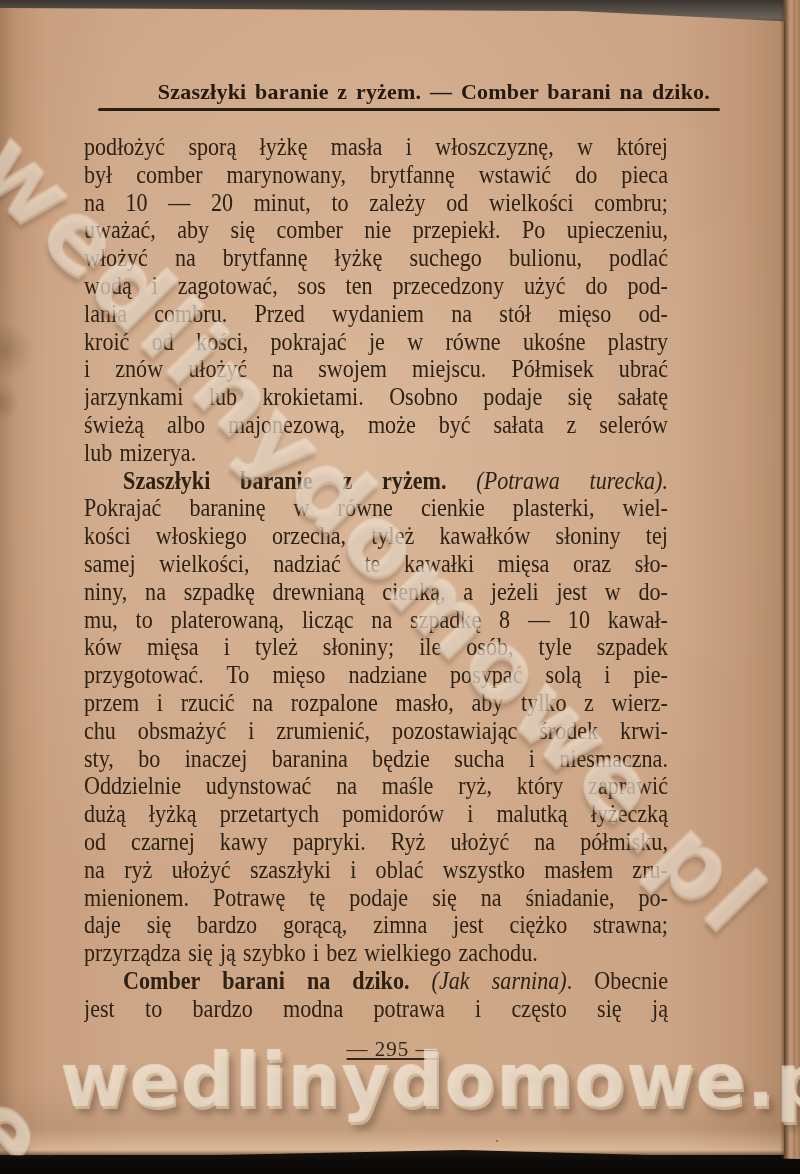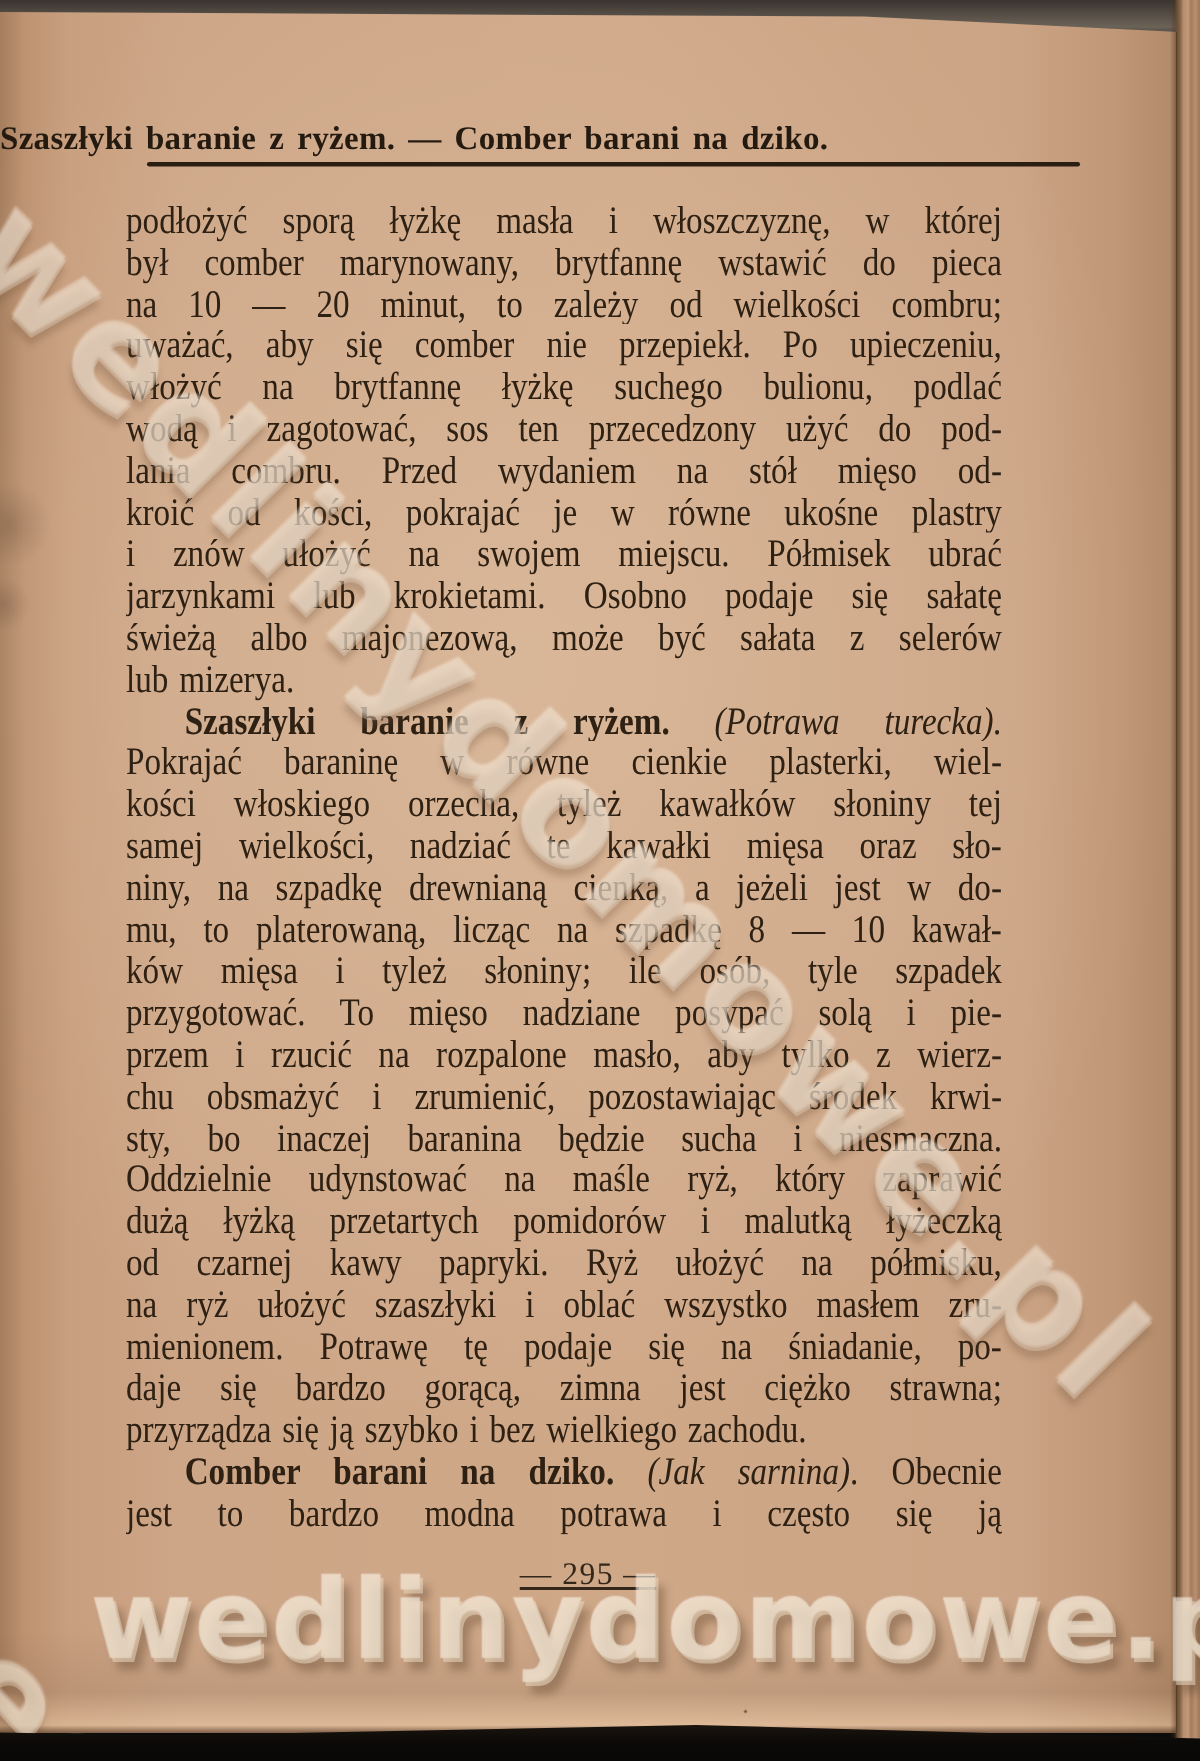--- a/index.html
+++ b/index.html
@@ -45,23 +45,24 @@
   
   .bottom-black{
     position:absolute;left:0;top:1144px;width:800px;height:30px;
     background:linear-gradient(180deg,#241a12 0%,#0c0a08 55%,#0a0807 100%);
     clip-path:polygon(0 11px, 14% 13px, 58% 6px, 100% 15px, 100% 30px, 0 30px);
   }
 
   
   .header-title{
     position:absolute;left:0;top:74px;width:700px;
-    text-align:left;
+    text-align:right;
     font-weight:bold;font-size:22px;letter-spacing:0.2px;word-spacing:3px;
     color:#241a10;
+    padding-left:10px;
   }
   .header-rule{
     position:absolute;left:98px;top:103px;width:622px;height:3px;
     background:#2a1e12;border-radius:2px;
   }
 
   
   .body-text{
     position:absolute;left:84px;top:128px;width:687px;
     transform:scaleX(0.85);transform-origin:0 0;

